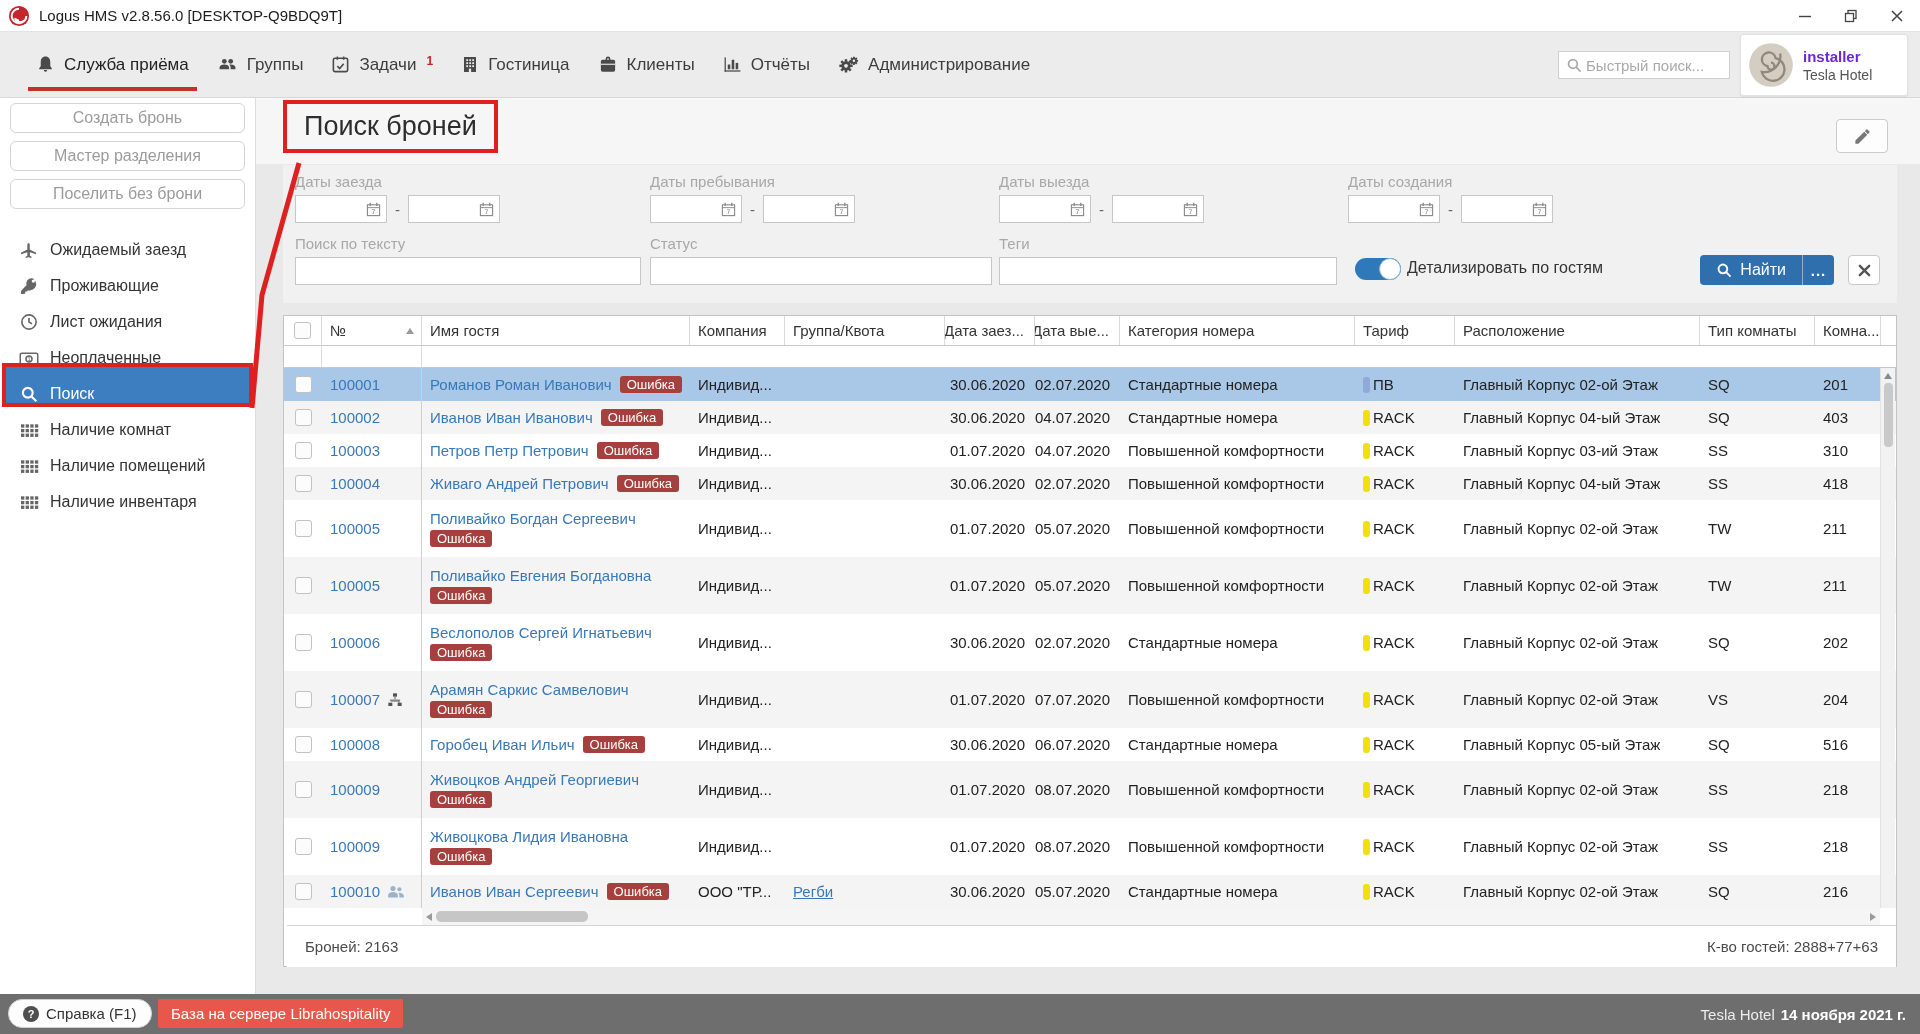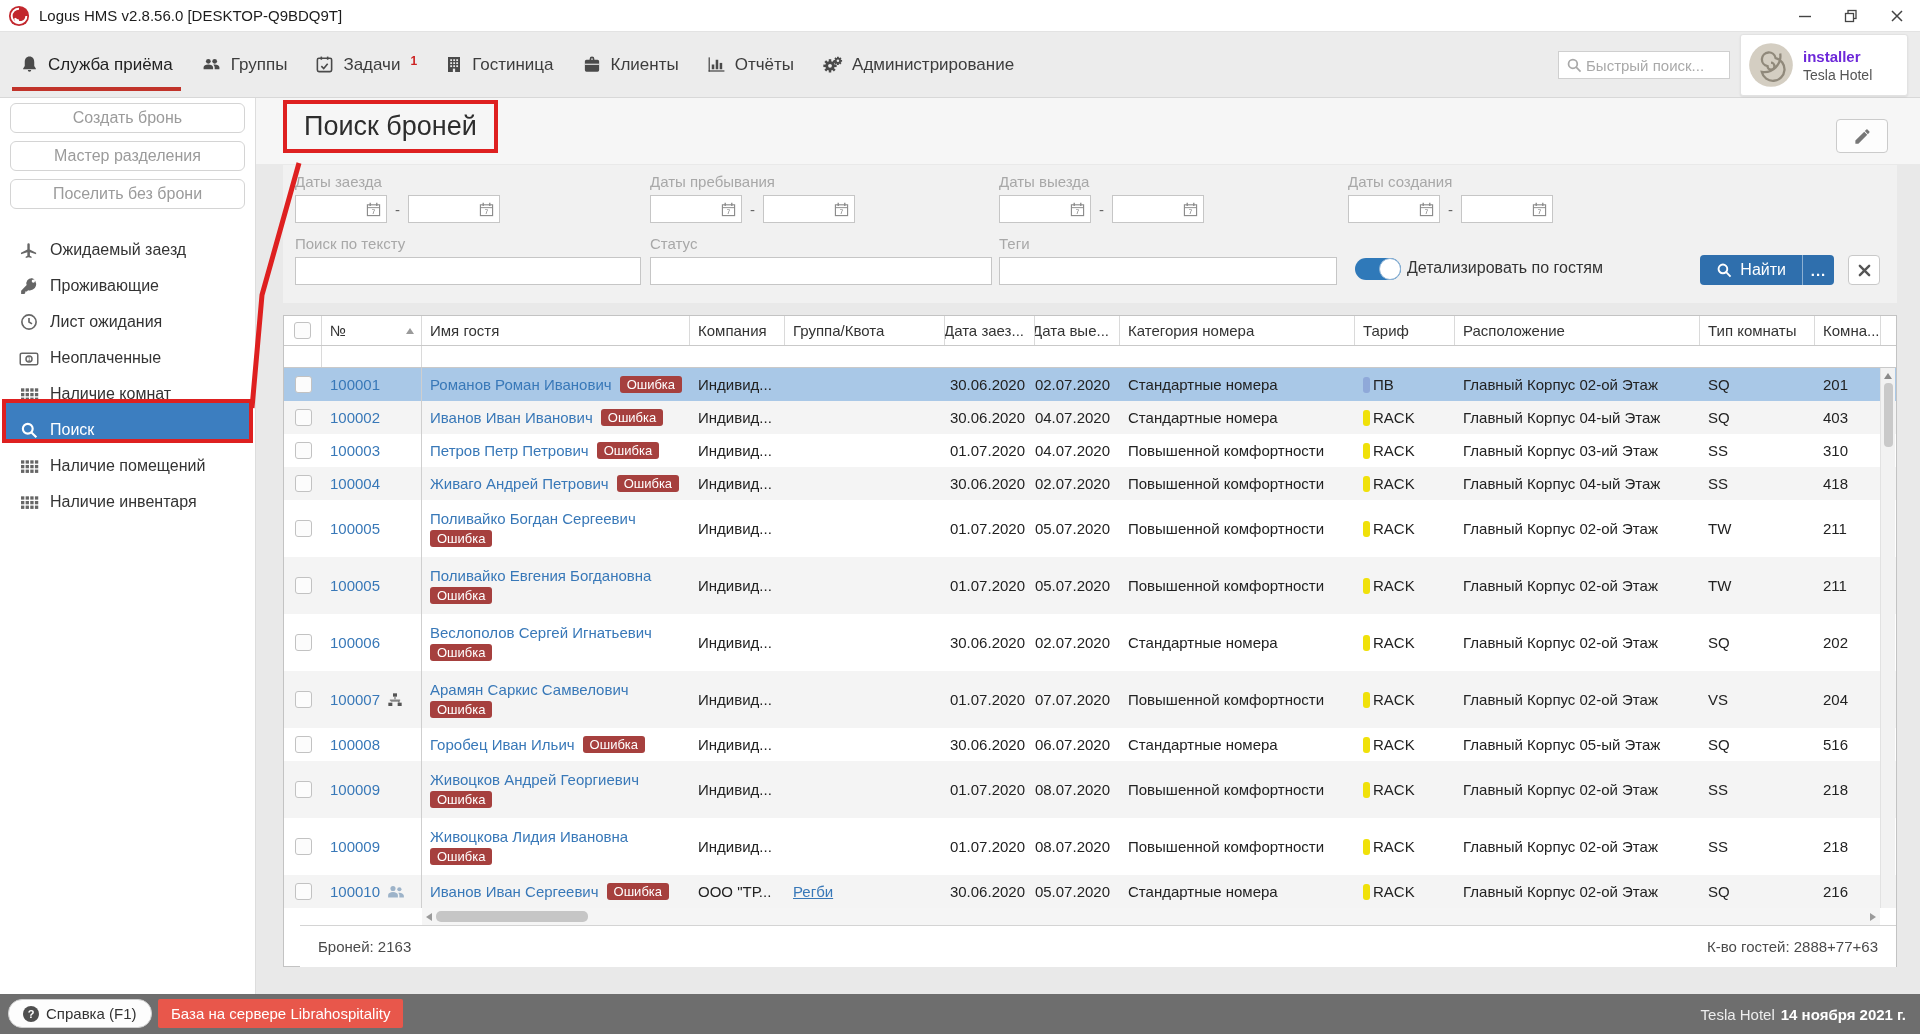--- a/index.html
+++ b/index.html
@@ -8,21 +8,21 @@
 
   
   .titlebar { position:absolute; left:0; top:0; width:1920px; height:32px; background:#ffffff; display:flex; align-items:center; border-bottom:1px solid #e3e3e3; }
   .titlebar .logo { margin:0 9px 0 8px; }
   .titlebar .wtitle { font-size:15px; color:#1c1c1c; }
   .wcontrols { position:absolute; right:0; top:0; height:32px; display:flex; }
   .wbtn { width:46px; height:32px; display:flex; align-items:center; justify-content:center; color:#444; }
 
   
   .navbar { position:absolute; left:0; top:32px; width:1920px; height:66px; background:#ececec; border-bottom:1px solid #d8d8d8; }
-  .navtabs { display:flex; height:100%; align-items:flex-start; padding-left:6px; }
+  .navtabs { display:flex; height:100%; align-items:flex-start; padding-left:22px; }
   .navtab { position:relative; display:flex; align-items:center; gap:9px; padding:0 14px; height:100%; font-size:17px; color:#3d3d3d; cursor:default; }
   .navtab .tabic { color:#4a4a4a; }
   .navtab.active { color:#222; }
   .navtab.active::after { content:""; position:absolute; left:6px; right:6px; bottom:6px; height:4px; background:#c1332a; }
   .navtab sup { color:#cc2222; font-size:12px; font-weight:bold; margin-left:1px; transform:translateY(-4px); }
   .qsearch { position:absolute; right:190px; top:19px; width:172px; height:28px; background:#fff; border:1px solid #cfcfcf; display:flex; align-items:center; }
   .qsearch .ic { color:#a9a9a9; margin:0 4px 0 7px; }
   .qsearch input { border:none; outline:none; flex:1; font-size:15px; color:#333; font-family:inherit; min-width:0; }
   .qsearch input::placeholder { color:#a9a9a9; }
   .usercard { position:absolute; right:12px; top:2px; width:168px; height:62px; background:#ffffff; border:1px solid #e2e2e2; border-radius:3px; box-shadow:0 1px 2px rgba(0,0,0,.08); display:flex; align-items:center; gap:9px; padding-left:7px; }
@@ -100,21 +100,21 @@
   .numicon { margin-left:7px; display:flex; }
   .tbar { width:7px; height:16px; border-radius:3px; display:inline-block; }
   
   .vscroll { position:absolute; right:1px; top:52px; width:15px; height:540px; background:#f2f2f2; border-left:1px solid #e2e2e2; }
   .vscroll .uparr { width:0; height:0; border-left:4px solid transparent; border-right:4px solid transparent; border-bottom:6px solid #8a8a8a; margin:5px auto 4px auto; }
   .vscroll .vthumb { width:9px; margin:0 auto; height:64px; background:#c9c9c9; border-radius:4px; }
   .hscroll { position:absolute; left:138px; right:16px; top:592px; height:17px; background:#f5f5f5; display:flex; align-items:center; }
   .hscroll .larr { width:0; height:0; border-top:4px solid transparent; border-bottom:4px solid transparent; border-right:6px solid #9a9a9a; margin:0 4px; }
   .hscroll .rarr { width:0; height:0; border-top:4px solid transparent; border-bottom:4px solid transparent; border-left:6px solid #9a9a9a; margin-left:auto; margin-right:4px; }
   .hscroll .hthumb { width:152px; height:11px; background:#c6c6c6; border-radius:5px; }
-  .tfoot { position:absolute; left:16px; right:0; top:609px; height:42px; border-top:1px solid #d4d4d4; display:flex; align-items:center; justify-content:space-between; padding:0 18px; font-size:15px; color:#4a4a4a; background:#fff; }
+  .tfoot { position:absolute; left:3px; right:0; top:609px; height:42px; border-top:1px solid #d4d4d4; display:flex; align-items:center; justify-content:space-between; padding:0 18px; font-size:15px; color:#4a4a4a; background:#fff; }
 
   
   .statusbar { position:absolute; left:0; bottom:0; width:1920px; height:40px; background:#6e6e6e; }
   .helpbtn { position:absolute; left:8px; top:5px; height:29px; border-radius:14px; background:#fdfdfd; border:1px solid #cfcfcf; display:flex; align-items:center; gap:7px; padding:0 14px; font-size:15px; color:#333; }
   .helpbtn .qic { width:16px; height:16px; border-radius:50%; background:#4f4f4f; color:#fff; font-size:11px; font-weight:bold; display:flex; align-items:center; justify-content:center; }
   .dbbtn { position:absolute; left:158px; top:5px; height:29px; background:#e8574b; color:#fff; border:none; font-size:15px; font-family:inherit; padding:0 13px; border-radius:2px; }
   .sbright { position:absolute; right:14px; top:0; height:40px; display:flex; align-items:center; gap:6px; color:#ededed; font-size:15px; }
   .sbright b { color:#fff; }
 
   .overlay { position:absolute; left:0; top:0; z-index:50; pointer-events:none; }
@@ -306,49 +306,49 @@
       <div class="sitem">
     <span class="ic" style="display: flex;">
           <svg width="20" height="16" viewBox="0 0 24 18" fill="none" stroke="currentColor" stroke-width="1.8">
             <rect x="1.5" y="2" width="21" height="14" rx="2"></rect>
             <circle cx="12" cy="9" r="3.6"></circle>
             <text x="12" y="11.6" font-size="7" text-anchor="middle" fill="currentColor" stroke="none" font-family="DejaVu Sans">1</text>
           </svg>
         </span>
         <span>Неоплаченные</span>
   </div>
+      <div class="sitem active">
+    <span class="ic" style="display: flex;">
+          <svg width="18" height="18" viewBox="0 0 22 22" fill="none" stroke="currentColor" stroke-width="2.6">
+            <circle cx="9.5" cy="9.5" r="6"></circle>
+            <line x1="14" y1="14" x2="20" y2="20"></line>
+          </svg>
+        </span>
+        <span>Поиск</span>
+  </div>
       <div class="sitem">
     <span class="ic" style="display: flex;">
           <svg width="19" height="17" viewBox="0 0 24 22" fill="currentColor">
             <g>
               <rect x="1" y="3" width="4.3" height="4.3"></rect>
               <rect x="7" y="3" width="4.3" height="4.3"></rect>
               <rect x="13" y="3" width="4.3" height="4.3"></rect>
               <rect x="19" y="3" width="4.3" height="4.3"></rect>
               <rect x="1" y="9" width="4.3" height="4.3"></rect>
               <rect x="7" y="9" width="4.3" height="4.3"></rect>
               <rect x="13" y="9" width="4.3" height="4.3"></rect>
               <rect x="19" y="9" width="4.3" height="4.3"></rect>
               <rect x="1" y="15" width="4.3" height="4.3"></rect>
               <rect x="7" y="15" width="4.3" height="4.3"></rect>
               <rect x="13" y="15" width="4.3" height="4.3"></rect>
               <rect x="19" y="15" width="4.3" height="4.3"></rect>
             </g>
           </svg>
         </span>
         <span>Наличие комнат</span>
-  </div>
-      <div class="sitem active">
-    <span class="ic" style="display: flex;">
-          <svg width="18" height="18" viewBox="0 0 22 22" fill="none" stroke="currentColor" stroke-width="2.6">
-            <circle cx="9.5" cy="9.5" r="6"></circle>
-            <line x1="14" y1="14" x2="20" y2="20"></line>
-          </svg>
-        </span>
-        <span>Поиск</span>
   </div>
       <div class="sitem">
     <span class="ic" style="display: flex;">
           <svg width="19" height="17" viewBox="0 0 24 22" fill="currentColor">
             <g>
               <rect x="1" y="3" width="4.3" height="4.3"></rect>
               <rect x="7" y="3" width="4.3" height="4.3"></rect>
               <rect x="13" y="3" width="4.3" height="4.3"></rect>
               <rect x="19" y="3" width="4.3" height="4.3"></rect>
               <rect x="1" y="9" width="4.3" height="4.3"></rect>

